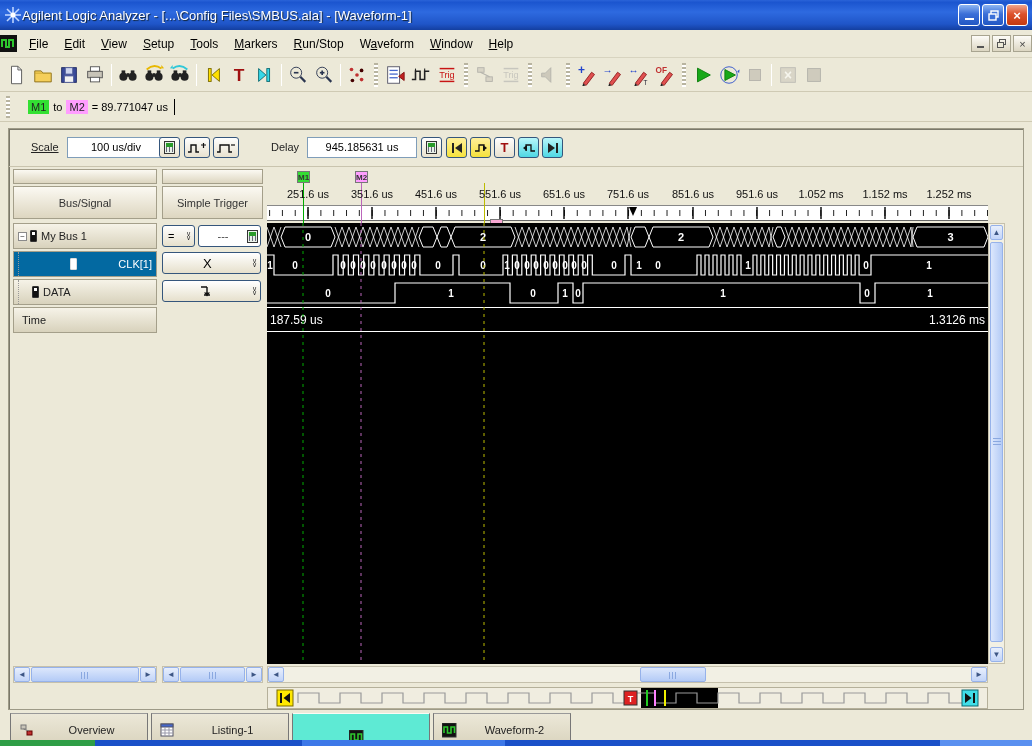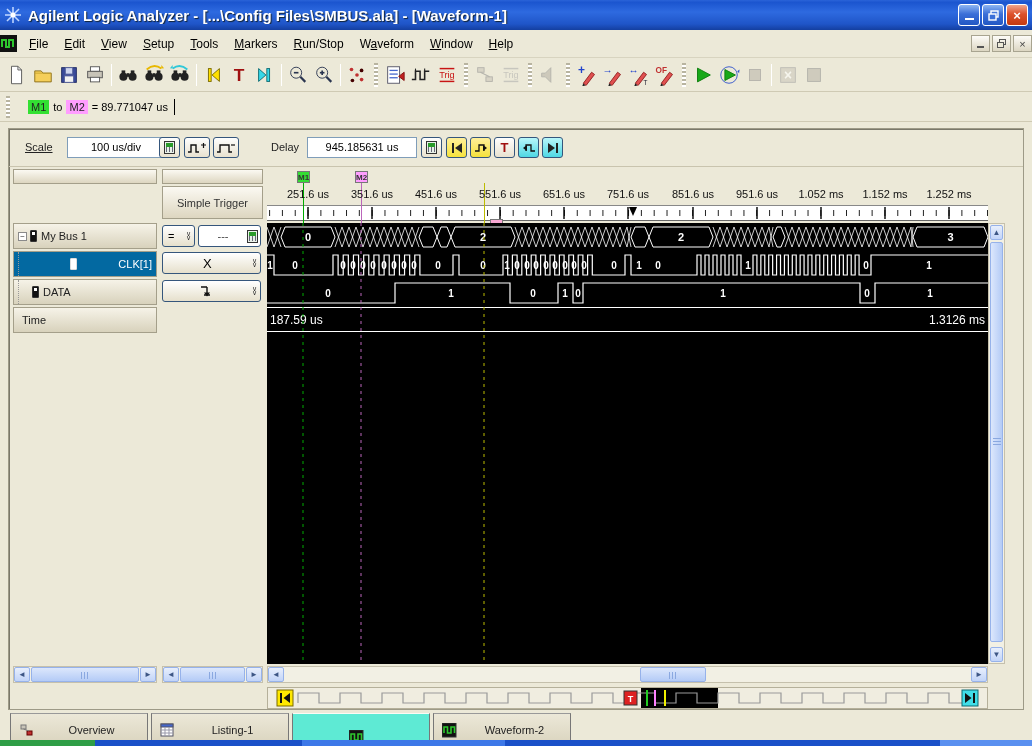--- a/index.html
+++ b/index.html
@@ -3,21 +3,21 @@
 <meta charset="utf-8">
 <style>
   * { margin:0; padding:0; box-sizing:border-box; }
   html,body { width:1032px; }
   body { font-family:"Liberation Sans", sans-serif; font-size:11px; background:#ece9d8; }
   #window { position:relative; width:1032px; height:746px; overflow:hidden; background:#ece9d8; }
 
   
   #titlebar { height:30px; background:linear-gradient(180deg,#2a63d8 0%,#1b55cf 8%,#2e6ae0 40%,#1f55c8 80%,#143fa0 100%);
     display:flex; align-items:center; padding:0 4px; }
-  #titlebar .title { color:#fff; font-weight:bold; font-size:15px; text-shadow:1px 1px 1px #123; margin-left:6px; flex:1;
+  #titlebar .title { color:#fff; font-weight:normal; font-size:13px; text-shadow:1px 1px 1px #123; flex:1;
     white-space:nowrap; overflow:hidden; }
   .tb-btn { width:22px; height:22px; margin-left:2px; border:1px solid #fff; border-radius:3px;
     display:flex; align-items:center; justify-content:center; color:#fff; font-weight:bold; }
   .tb-blue { background:linear-gradient(180deg,#8db5f2 0%,#3b6fd8 45%,#2257c4 100%); }
   .tb-red  { background:linear-gradient(180deg,#f0a58c 0%,#dd512c 45%,#c33a10 100%); font-size:13px; }
 
   
   #menubar { height:28px; display:flex; align-items:center; padding:0 0; background:#ece9d8; border-bottom:1px solid #d8d4c0; }
   .menu-item { padding:3px 8px; font-size:12px; color:#000; cursor:default; }
   .mdi-btn { width:19px; height:17px; border:1px solid #a8a490; background:linear-gradient(180deg,#fdfcf8,#dcd6c2);
@@ -391,21 +391,21 @@
     <span class="badge" id="m1badge" style="background: rgb(51, 224, 51);">M1</span>
     <span>to</span>
     <span class="badge" id="m2badge" style="background: rgb(255, 158, 255);">M2</span>
     <span>= 89.771047 us</span>
     <span class="caret"></span>
   </div>
 
   <div id="main">
 
     <div id="controls">
-      <span class="ctl-label" style="left:16px;text-decoration:underline;">Scale</span>
+      <span class="ctl-label" style="left:22px;text-decoration:underline;">Scale</span>
       <span class="ctl-input" style="left:58px;width:98px;">100 us/div</span>
       <span class="xp-btn" style="left:150px;">
           <span class="calc-ico"></span>
         </span>
       <span class="xp-btn" style="left:175px;width:26px;">
         <svg width="20" height="12" viewBox="0 0 20 12">
             <path d="M1,10 h3 v-7 h5 v7 h3" fill="none" stroke="#111" stroke-width="1.4"></path>
             <path d="M14,3 h5 M16.5,1 v5" stroke="#111" stroke-width="1.2"></path>
           </svg>
       </span>
@@ -445,20 +445,21 @@
       <span class="xp-btn cyan" style="left:533px;">
         <svg width="12" height="10" viewBox="0 0 12 10">
             <rect x="9" y="0" width="2" height="10" fill="#222"></rect>
             <path d="M1,0 L8,5 L1,10 z" fill="#222"></path>
           </svg>
       </span>
     </div>
 
     <div class="panel" id="busPanel">
       <div class="col-hdr-blank"></div>
+      <div class="col-hdr">Bus/Signal</div>
       <div class="sig-row" style="top:94px;">
         <span class="expander">−</span>
         <span class="bus-ico"></span>
         <span>My Bus 1</span>
       </div>
       <div class="sig-row selected" style="top:122px;">
         <span class="indent"></span>
         <span class="bus-ico" style="background:#fff;border-color:#ddd;"></span>
         <span>CLK[1]</span>
       </div>

